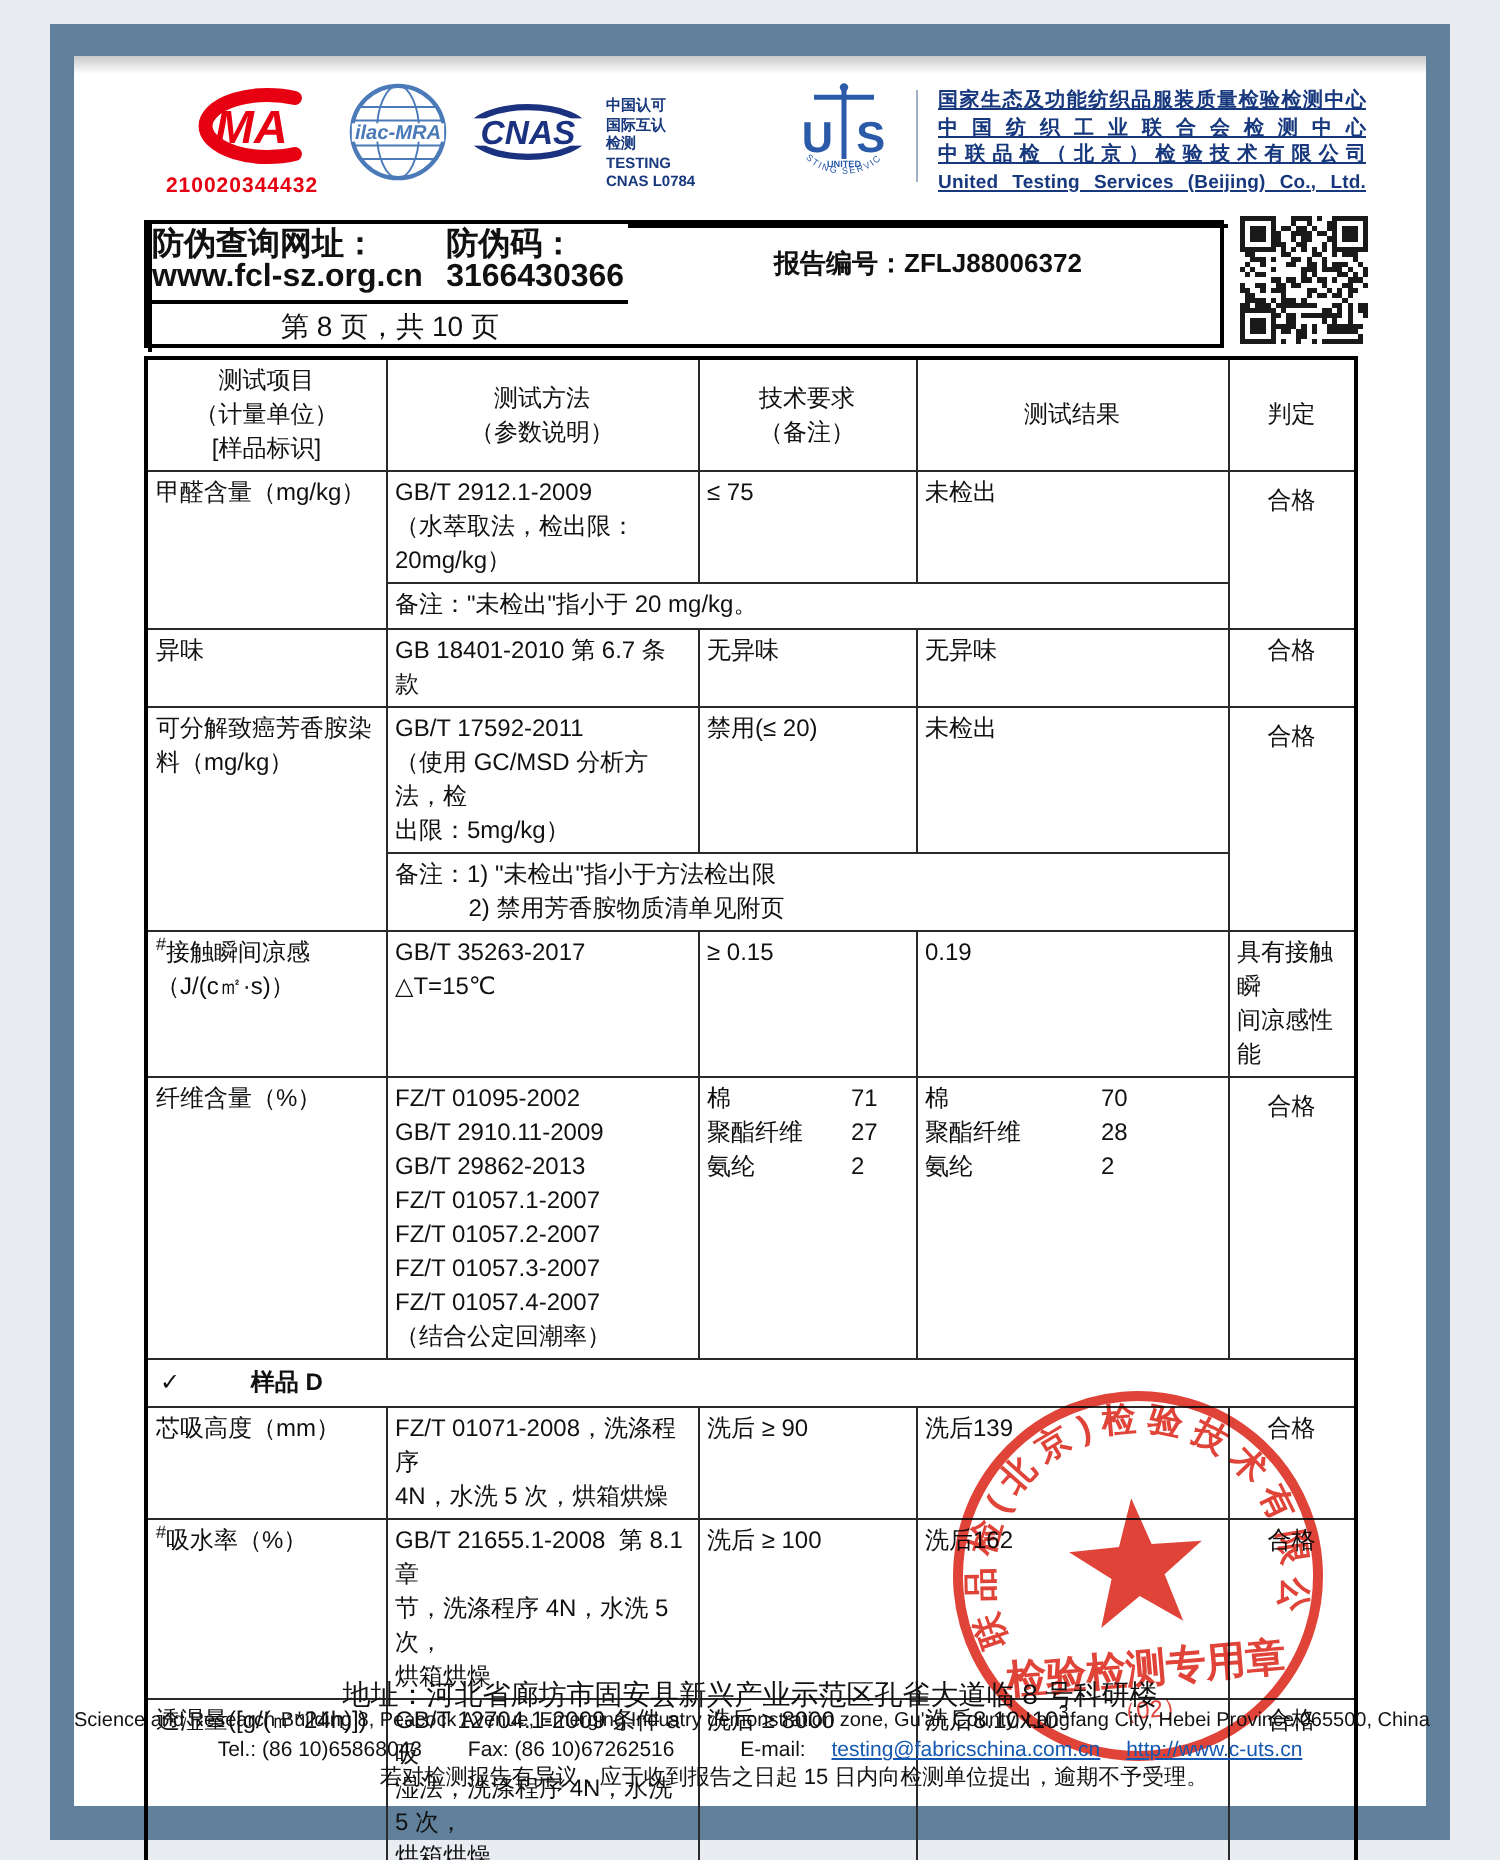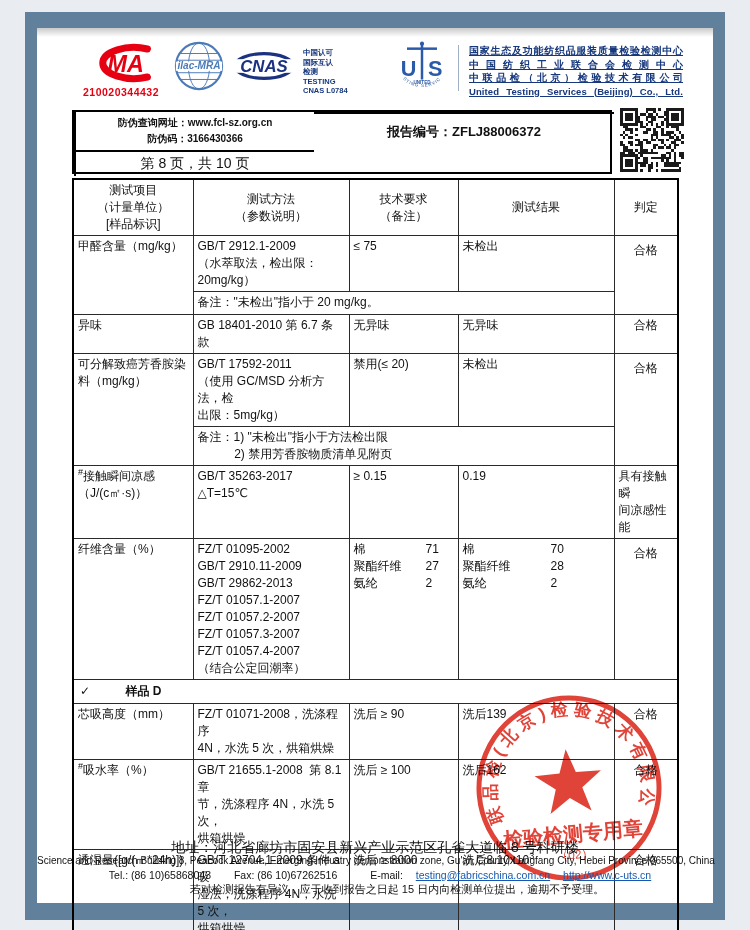--- a/index.html
+++ b/index.html
@@ -22,21 +22,21 @@
   .company .cl{font-size:10px;line-height:13.5px;text-align:justify;text-align-last:justify;}
   .company .cl.en{font-size:9.5px;letter-spacing:.1px;}
   
   .titletable{position:absolute;left:35px;top:82px;width:540px;height:64px;
               display:grid;grid-template-columns:240px 300px;grid-template-rows:38px 26px;
               border:2px solid #000;box-sizing:border-box;}
   .titletable>div{display:flex;align-items:center;justify-content:center;box-sizing:border-box;}
   .tt-c2{border-left:2px solid #000;}
   .tt-r2{border-top:2px solid #000;}
   .rpt-title{font-size:19px;font-weight:bold;letter-spacing:10px;text-indent:10px;}
-  .antifake{flex-direction:column;font-size:10px;font-weight:bold;line-height:16px;}
+  .antifake{flex-direction:row;font-size:16px;font-weight:bold;line-height:16px;}
   .rpt-no{font-size:13px;font-weight:bold;}
   .pg-info{font-size:14px;}
   .qr{position:absolute;left:583px;top:80px;width:64px;height:64px;}
   
   .ttab{position:absolute;left:35px;top:150px;border-collapse:collapse;table-layout:fixed;
         width:605px;border:2px solid #000;}
   .ttab td{border:1px solid #2a2a2a;font-size:12px;line-height:17px;padding:2px 4px;
            vertical-align:top;word-break:break-all;}
   .ttab tr.hdr td{text-align:center;vertical-align:middle;word-break:keep-all;}
   .pre{white-space:pre-wrap;}

